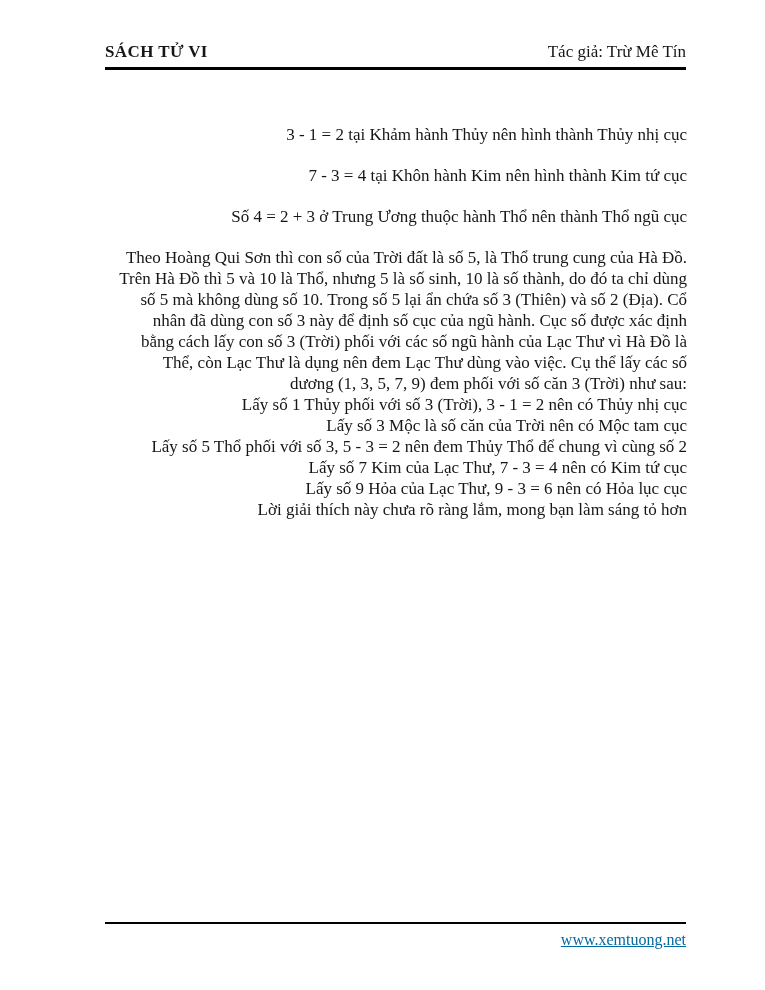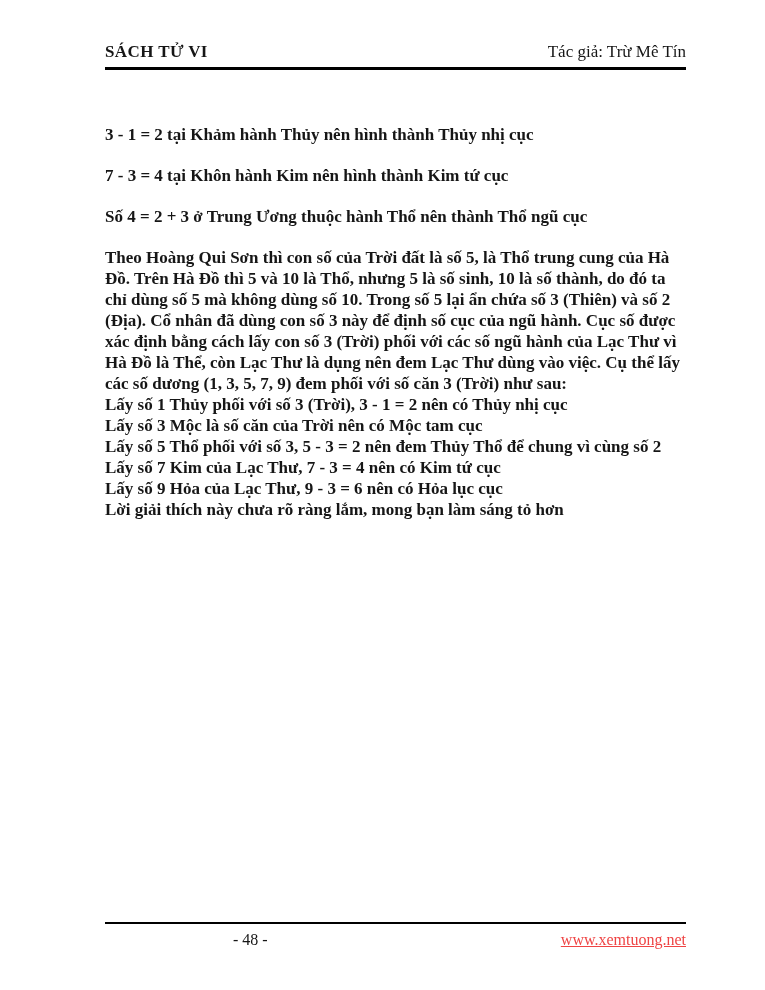--- a/index.html
+++ b/index.html
@@ -39,42 +39,41 @@
   }
   .page-body {
     position: absolute;
     left: 105px;
     width: 582px;
     top: 124px;
     font-size: 17px;
     line-height: 21px;
   }
   .page-body p {
-    margin: 0 0 20px 0;
+    margin: 0 0 20px 12px;
     white-space: pre-line;
-    text-align: left;
-    font-weight: bold;
+    text-align: right;
   }
   .page-footer {
     position: absolute;
     left: 105px;
     width: 581px;
     top: 922px;
     border-top: 2px solid #000000;
     padding-top: 6px;
     display: flex;
     align-items: baseline;
     font-size: 16px;
     line-height: 19px;
   }
   .footer-series { flex: 1; text-align: left; }
   .footer-pageno { flex: 1; text-align: center; }
   .footer-site-wrap { flex: 1; text-align: right; }
   .footer-site {
-    color: #ef4444;
+    color: #0369a1;
     text-decoration: underline;
     cursor: pointer;
   }
 </style>
 </head>
 <body>
 
 <div class="page">
 
   <header class="page-header">
@@ -89,19 +88,18 @@
     <p>Theo Hoàng Qui Sơn thì con số của Trời đất là số 5, là Thổ trung cung của Hà Đồ. Trên Hà Đồ thì 5 và 10 là Thổ, nhưng 5 là số sinh, 10 là số thành, do đó ta chỉ dùng số 5 mà không dùng số 10. Trong số 5 lại ẩn chứa số 3 (Thiên) và số 2 (Địa). Cổ nhân đã dùng con số 3 này để định số cục của ngũ hành. Cục số được xác định bằng cách lấy con số 3 (Trời) phối với các số ngũ hành của Lạc Thư vì Hà Đồ là Thể, còn Lạc Thư là dụng nên đem Lạc Thư dùng vào việc. Cụ thể lấy các số dương (1, 3, 5, 7, 9) đem phối với số căn 3 (Trời) như sau:
 Lấy số 1 Thủy phối với số 3 (Trời), 3 - 1 = 2 nên có Thủy nhị cục
 Lấy số 3 Mộc là số căn của Trời nên có Mộc tam cục
 Lấy số 5 Thổ phối với số 3, 5 - 3 = 2 nên đem Thủy Thổ để chung vì cùng số 2
 Lấy số 7 Kim của Lạc Thư, 7 - 3 = 4 nên có Kim tứ cục
 Lấy số 9 Hỏa của Lạc Thư, 9 - 3 = 6 nên có Hỏa lục cục
 Lời giải thích này chưa rõ ràng lắm, mong bạn làm sáng tỏ hơn</p>
   </main>
 
   <footer class="page-footer">
-    <span class="footer-pageno">- 48 -</span>
     <span class="footer-site-wrap">
       <a class="footer-site">www.xemtuong.net</a>
     </span>
   </footer>
 
 </div>
 
 </body></html>

